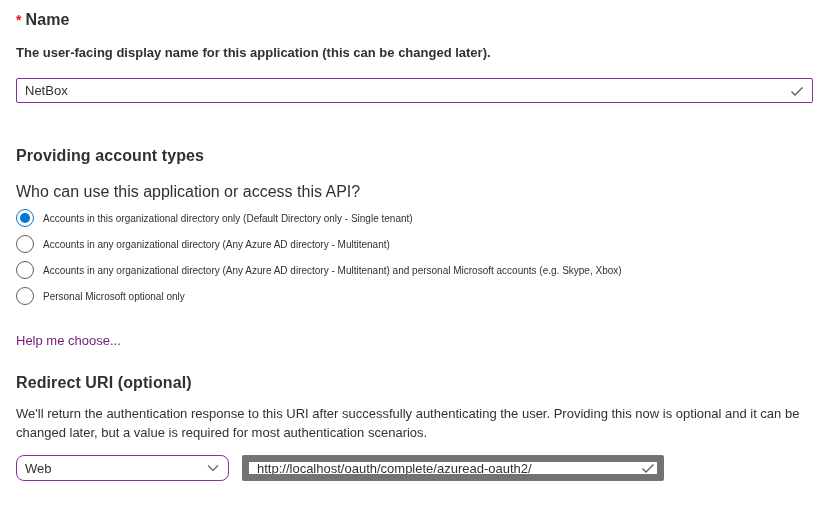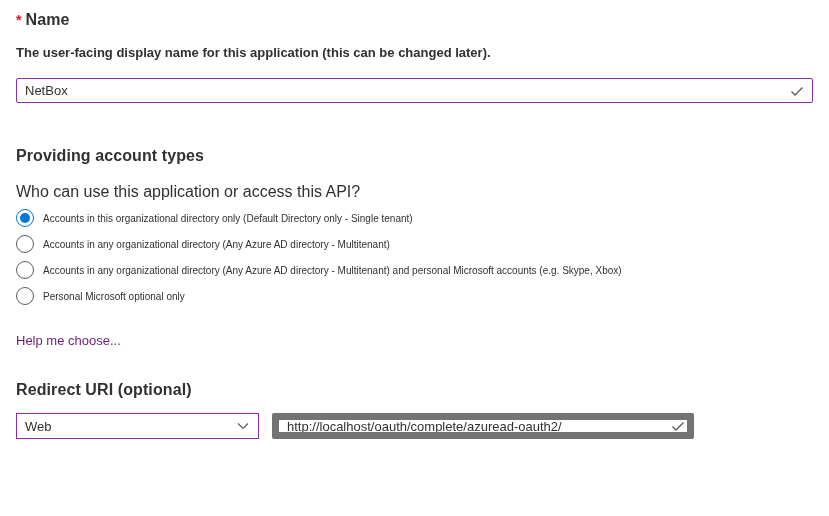--- a/index.html
+++ b/index.html
@@ -52,27 +52,27 @@
   .radio-row.selected .radio-circle { border: 1px solid #0078d4; }
   .radio-dot { width: 10px; height: 10px; border-radius: 50%; background: transparent; }
   .radio-row.selected .radio-dot { background: #0078d4; }
   .radio-label { margin-left: 9px; font-size: 10px; color: #323130; white-space: nowrap; }
 
   .help-link {
     display: inline-block; margin-top: 24px;
     font-size: 13px; color: #701a75; text-decoration: none; cursor: pointer;
   }
 
-  .section-redirect-title { margin-top: 31px; }
+  .section-redirect-title { margin-top: 24px; }
   .redirect-desc { margin-top: 11px; }
 
   .controls-row { margin-top: 13px; display: flex; align-items: center; }
   .platform-select {
-    position: relative; width: 243px; height: 26px;
-    border: 1px solid #8a2da5; border-radius: 0; background: #fff;
+    position: relative; width: 213px; height: 26px;
+    border: 1px solid #8a2da5; border-radius: 8px; background: #fff;
     display: flex; align-items: center; padding: 0 28px 0 8px;
     font-size: 13px; color: #323130; cursor: pointer;
   }
   .select-chevron {
     position: absolute; right: 8px; top: 50%; transform: translateY(-50%);
     width: 14px; height: 14px; display: block;
   }
   .uri-input-wrap { position: relative; width: 422px; margin-left: 13px; }
   .uri-input {
     width: 100%; height: 26px;
@@ -129,20 +129,21 @@
         </span>
       <span class="radio-label">Personal Microsoft optional only</span>
     </div>
   </div>
 
   <a class="help-link">Help me choose...</a>
 
   
   <div class="section-title section-redirect-title">Redirect URI (optional)</div>
 
+  <div class="field-desc redirect-desc">We'll return the authentication response to this URI after successfully authenticating the user. Providing this now is optional and it can be changed later, but a value is required for most authentication scenarios.</div>
 
   <div class="controls-row">
     <div class="platform-select">
       <span>Web</span>
       <svg class="select-chevron" viewBox="0 0 14 14" fill="none">
         <path d="M2 4.5 L7 9.5 L12 4.5" stroke="#605e5c" stroke-width="1.2" fill="none"></path>
       </svg>
     </div>
     <div class="uri-input-wrap">
       <input class="uri-input" type="text" value="http://localhost/oauth/complete/azuread-oauth2/" style="">

